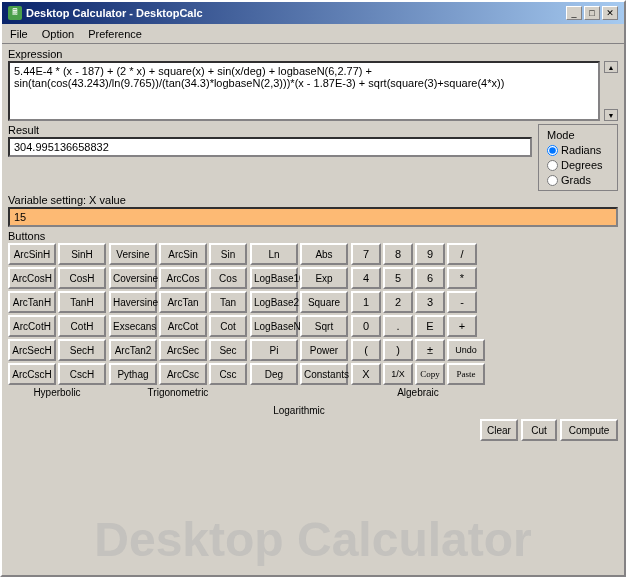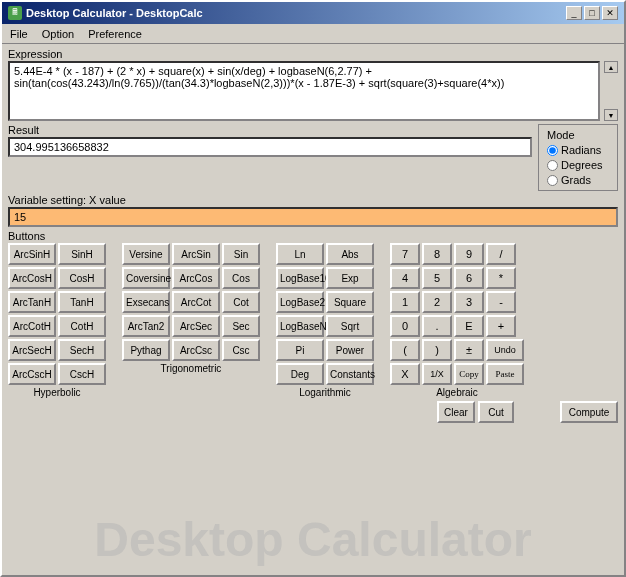--- a/index.html
+++ b/index.html
@@ -247,21 +247,21 @@
     </div>
 
     <div>
       <div class="section-label">Variable setting: X value</div>
       <input type="text" class="variable-input" value="15" style="">
     </div>
 
     <div>
       <div class="section-label">Buttons</div>
 
-      <div style="display:flex; gap:16px;">
+      <div style="display:flex; gap:3px;">
 
         <div>
           <div style="display:flex; flex-direction:column; gap:2px;">
             <div class="btn-row">
               <button class="action-btn w50">ArcSinH</button>
               <button class="action-btn w50">SinH</button>
             </div>
             <div class="btn-row">
               <button class="action-btn w50">ArcCosH</button>
               <button class="action-btn w50">CosH</button>
@@ -292,20 +292,25 @@
               <button class="action-btn w50">Versine</button>
               <button class="action-btn w50">ArcSin</button>
               <button class="action-btn w40">Sin</button>
             </div>
             <div class="btn-row">
               <button class="action-btn w50">Coversine</button>
               <button class="action-btn w50">ArcCos</button>
               <button class="action-btn w40">Cos</button>
             </div>
             <div class="btn-row">
+              <button class="action-btn w50">Haversine</button>
+              <button class="action-btn w50">ArcTan</button>
+              <button class="action-btn w40">Tan</button>
+            </div>
+            <div class="btn-row">
               <button class="action-btn w50">Exsecans</button>
               <button class="action-btn w50">ArcCot</button>
               <button class="action-btn w40">Cot</button>
             </div>
             <div class="btn-row">
               <button class="action-btn w50">ArcTan2</button>
               <button class="action-btn w50">ArcSec</button>
               <button class="action-btn w40">Sec</button>
             </div>
             <div class="btn-row">
@@ -337,21 +342,21 @@
             </div>
             <div class="btn-row">
               <button class="action-btn w50">Pi</button>
               <button class="action-btn w50">Power</button>
             </div>
             <div class="btn-row">
               <button class="action-btn w50">Deg</button>
               <button class="action-btn w50">Constants</button>
             </div>
           </div>
-          <div class="group-label" style="margin-top:2px;">Logarithmic</div>
+          <div class="group-label" style="margin-top:20px;">Logarithmic</div>
         </div>
 
         <div>
           <div style="display:flex; flex-direction:column; gap:2px;">
             <div class="btn-row">
               <button class="num-btn w32">7</button>
               <button class="num-btn w32">8</button>
               <button class="num-btn w32">9</button>
               <button class="num-btn w32">/</button>
             </div>
@@ -387,20 +392,20 @@
             </div>
           </div>
           <div class="group-label" style="margin-top:2px; text-align:center;">Algebraic</div>
         </div>
 
       </div>
 
       <div style="display:flex; justify-content:flex-end; gap:3px; margin-top:3px;">
         <button class="action-btn" style="width:38px;">Clear</button>
         <button class="action-btn" style="width:36px;">Cut</button>
-        <button class="action-btn" style="width:58px;margin-left:43px;">Compute</button>
+        <button class="action-btn" style="width:58px;">Compute</button>
       </div>
     </div>
 
   </div>
 
   <div class="watermark">Desktop Calculator</div>
 </div>
 
 </body></html>

